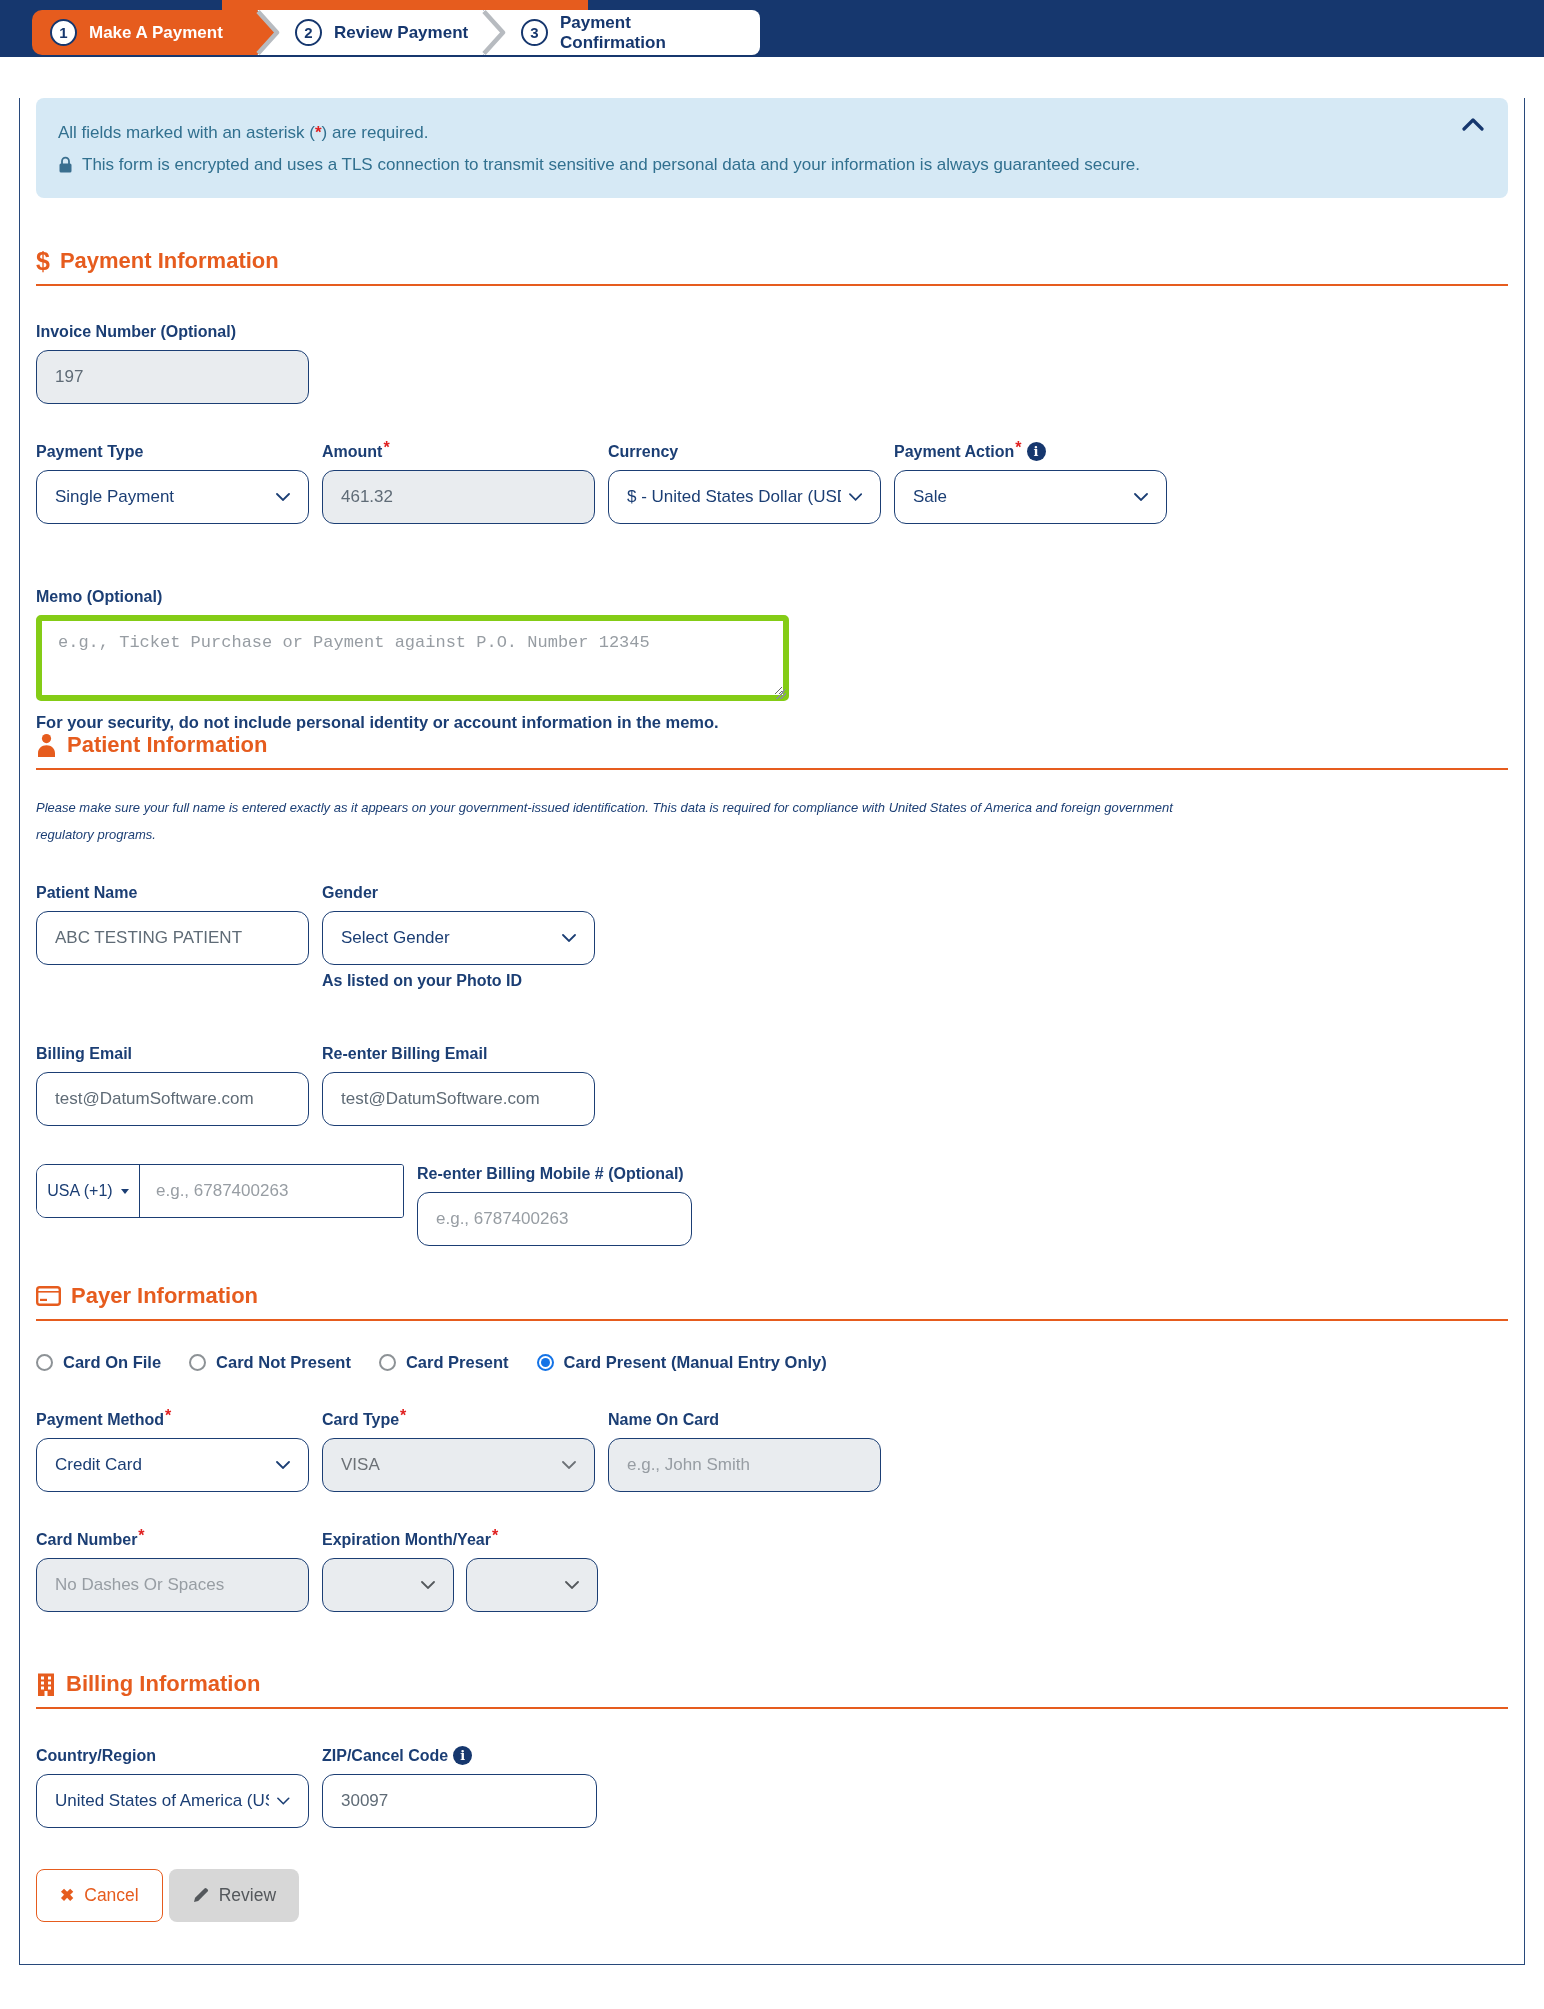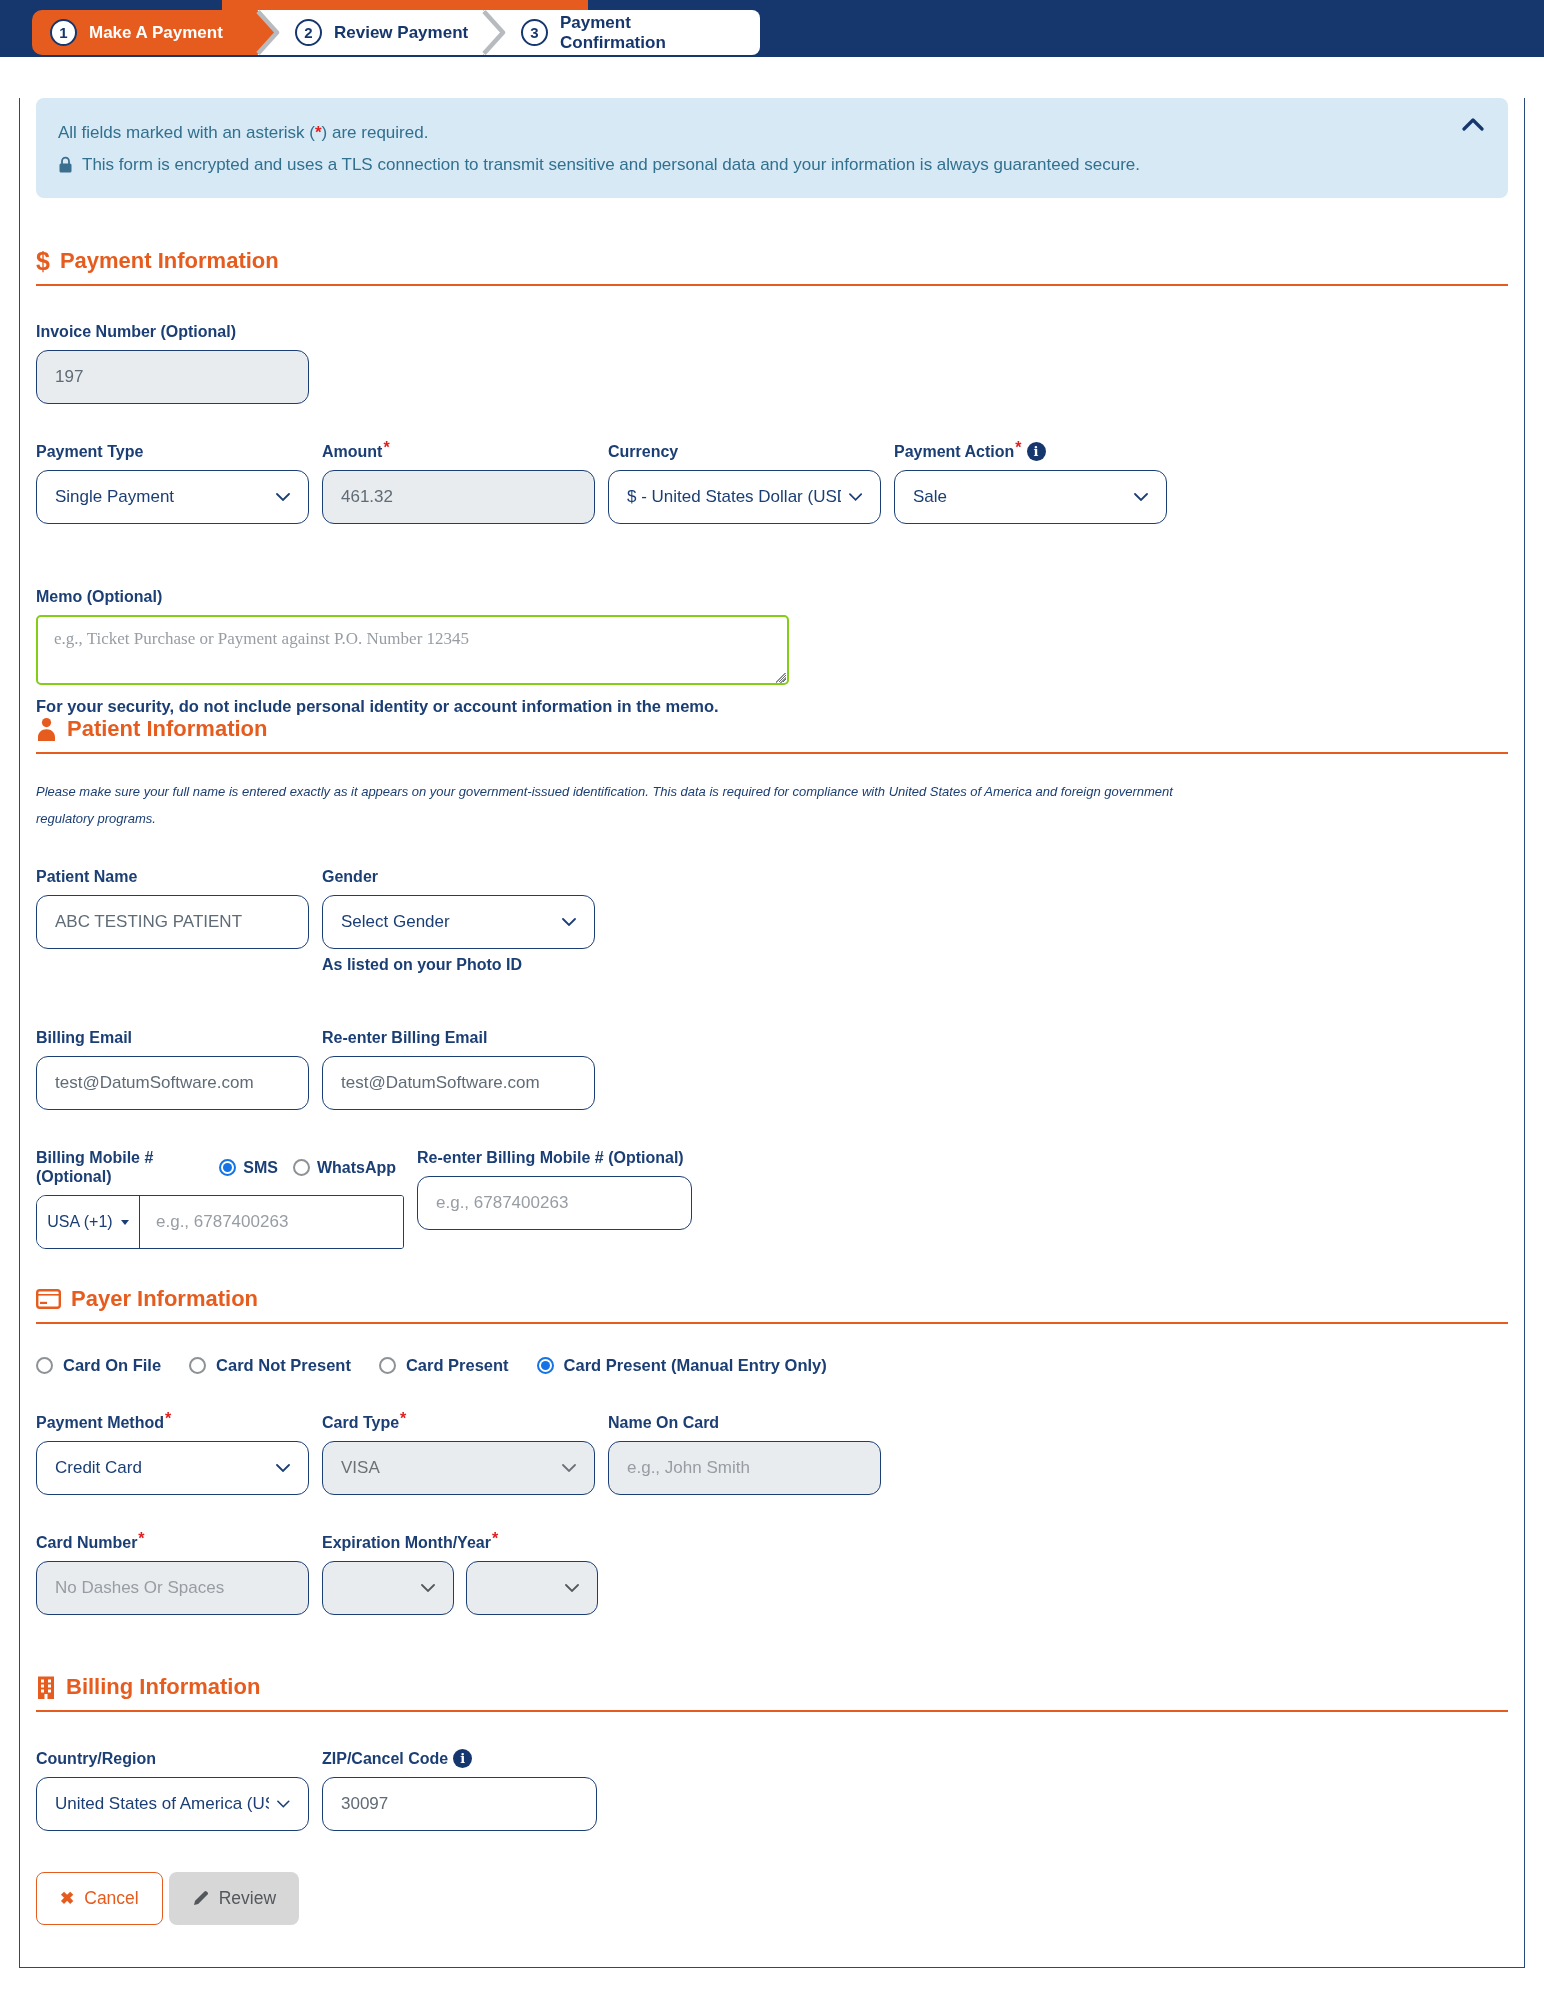--- a/index.html
+++ b/index.html
@@ -44,22 +44,22 @@
   .label { display:flex; align-items:center; color:#1b3e74; font-weight:700; font-size:16px; margin-bottom:9px; line-height:19px; }
   .req { color:#e02020; font-weight:700; font-size:16px; margin-left:1px; position:relative; top:-4px; }
   .control { width:100%; height:54px; border:1px solid #1b3e74; border-radius:12px; padding:0 18px; font-size:17px;
     display:flex; align-items:center; background:#fff; }
   input.control { color:#5f6b76; font-family:inherit; outline:none; display:block; line-height:52px; }
   input.control::placeholder, .phone-input::placeholder, .memo::placeholder { color:#979da3; }
   .grey { background:#e9ecef; }
   .selectbox { justify-content:space-between; color:#1b3e74; cursor:pointer; gap:8px; }
   .selectbox.grey { color:#6c7176; }
   .selectbox .sel-text { white-space:nowrap; overflow:hidden; }
-  .memo { width:753px; height:70px; border:2px solid #84cc16; border-radius:5px; padding:12px 16px; font-size:17px;
-    color:#444; font-family:Liberation Serif, serif; resize:both; outline:none; }
+  .memo { width:753px; height:86px; border:6px solid #84cc16; border-radius:5px; padding:12px 16px; font-size:17px;
+    color:#444; font-family:Liberation Mono, monospace; resize:both; outline:none; }
   .memo-wrap { position:relative; width:753px; }
   .memo-wrap::after { content:""; position:absolute; right:3px; bottom:6px; width:10px; height:10px; pointer-events:none;
     background:linear-gradient(135deg, transparent 0 45%, #8a9096 45% 55%, transparent 55% 70%, #8a9096 70% 80%, transparent 80%); }
   .help-text { color:#1b3e74; font-size:16.5px; margin-top:8px; font-weight:600; }
   .sub-help { color:#1b3e74; font-weight:700; font-size:16px; margin-top:7px; }
   .notice { color:#1b3e74; font-style:italic; font-size:13px; margin-top:24px; max-width:1145px; line-height:27px; }
   
   .radio { width:17px; height:17px; border-radius:50%; border:2px solid #8d9296; background:#fff; flex:0 0 17px; position:relative; cursor:pointer; }
   .radio.checked { border-color:#1473e6; }
   .radio.checked::after { content:""; position:absolute; inset:2px; border-radius:50%; background:#1473e6; }
@@ -225,29 +225,20 @@
       <input class="control" value="test@DatumSoftware.com" style="">
     </div>
     <div class="field">
       <span class="label">Re-enter Billing Email</span>
       <input class="control" value="test@DatumSoftware.com" style="">
     </div>
   </div>
 
   <div class="row mt-38">
     <div style="width:368px">
-      <span class="label">
-        <span>Billing Mobile # (Optional)</span>
-        <span class="inline-radios">
-          <span class="radio checked"></span>
-          <span class="rlabel">SMS</span>
-          <span class="radio"></span>
-          <span class="rlabel">WhatsApp</span>
-        </span>
-      </span>
       <div class="phone-group">
         <button class="cc-btn">
           <span>USA (+1)</span>
           <span class="caret-down"></span>
         </button>
         <input class="phone-input" placeholder="e.g., 6787400263" style="">
       </div>
     </div>
     <div style="width:275px">
       <span class="label">Re-enter Billing Mobile # (Optional)</span>

